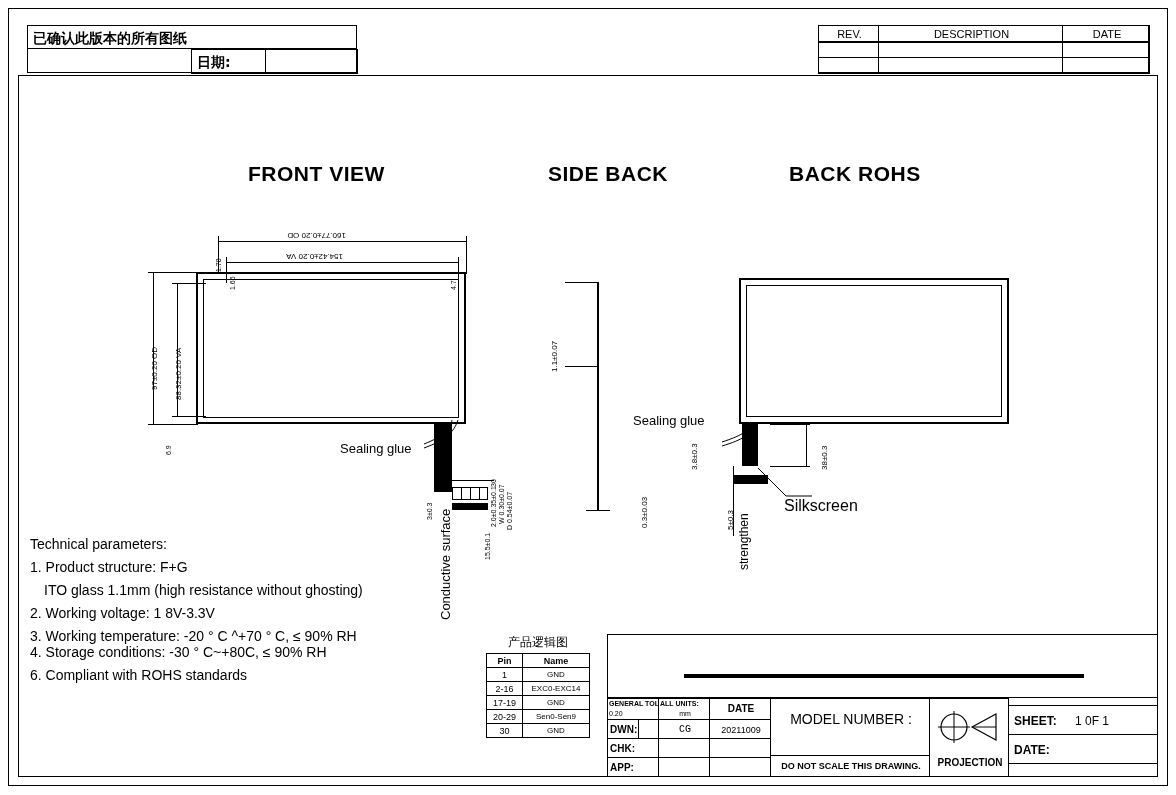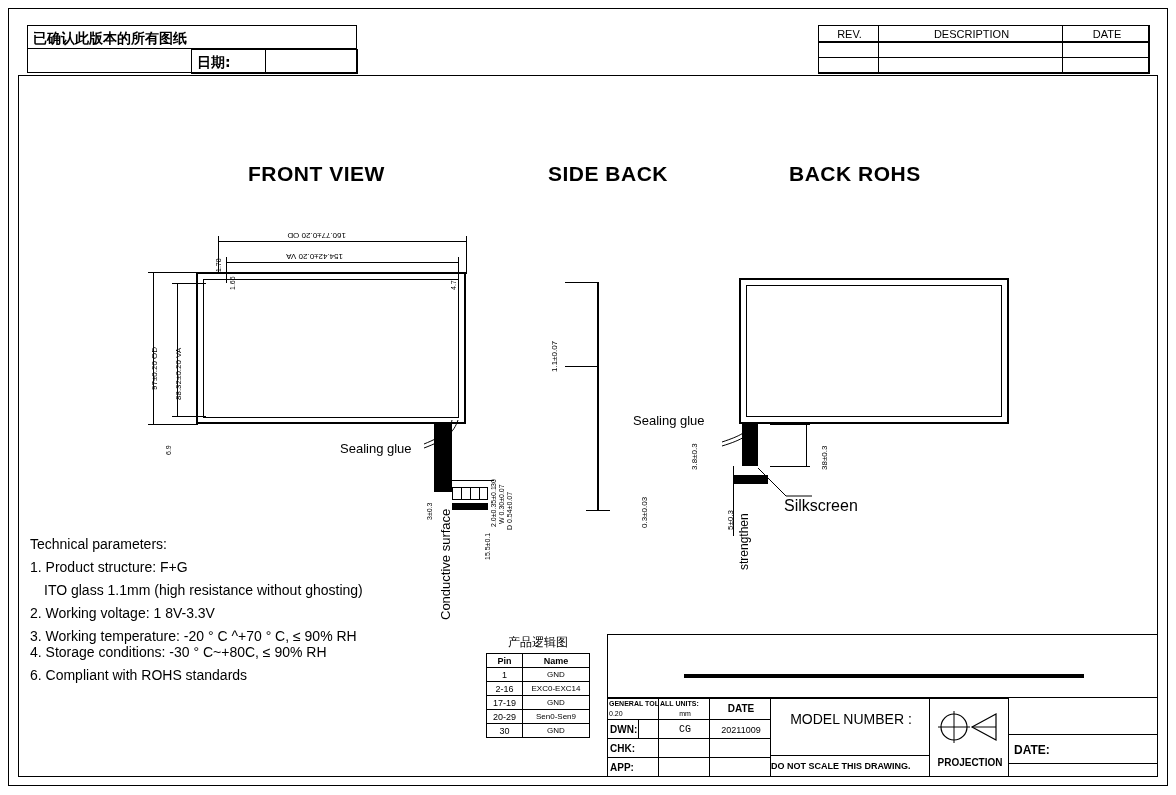--- a/index.html
+++ b/index.html
@@ -238,32 +238,36 @@
   <div class="brd" style="left:658px;top:757px;width:52px;height:20px;">
     <div class="t" style="left:0;top:4px;width:52px;text-align:center;font-size:10px;"></div>
   </div>
   <div class="brd" style="left:709px;top:757px;width:62px;height:20px;"></div>
 
   <div class="brd" style="left:770px;top:698px;width:160px;height:58px;">
     <div class="t" style="left:0;top:12px;width:160px;text-align:center;font-size:14px;">MODEL  NUMBER  :</div>
     <div class="t" style="left:0;top:34px;width:160px;text-align:center;font-size:12px;"></div>
   </div>
   <div class="brd" style="left:770px;top:755px;width:160px;height:22px;">
-    <div class="t" style="left:0;top:5px;width:160px;font-size:9px;font-weight:bold;">DO  NOT  SCALE  THIS  DRAWING.</div>
+    <div class="t" style="left:0;top:5px;width:160px;text-align:center;font-size:9px;font-weight:bold;">DO  NOT  SCALE  THIS  DRAWING.</div>
   </div>
 
   <div class="brd" style="left:929px;top:698px;width:80px;height:79px;">
     <svg style="position:absolute;left:4px;top:6px;" width="72" height="44">
       <circle cx="20" cy="22" r="13" stroke="#000" fill="none" stroke-width="1.2"></circle>
       <line x1="4" y1="22" x2="36" y2="22" stroke="#000" stroke-width="1"></line>
       <line x1="20" y1="6" x2="20" y2="38" stroke="#000" stroke-width="1"></line>
       <polygon points="38,22 62,9 62,35" stroke="#000" fill="none" stroke-width="1.2"></polygon>
       <line x1="38" y1="22" x2="62" y2="22" stroke="#000" stroke-width="1"></line>
     </svg>
     <div class="t" style="left:0;top:58px;width:80px;text-align:center;font-size:10px;font-weight:bold;">PROJECTION</div>
   </div>
 
+  <div class="brd" style="left:1008px;top:705px;width:150px;height:30px;">
+    <div class="t" style="left:5px;top:8px;font-size:12px;font-weight:bold;">SHEET:</div>
+    <div class="t" style="left:66px;top:8px;font-size:12px;">1  0F  1</div>
+  </div>
   <div class="brd" style="left:1008px;top:734px;width:150px;height:30px;">
     <div class="t" style="left:5px;top:8px;font-size:12px;font-weight:bold;">DATE:</div>
     <div class="t" style="left:66px;top:8px;font-size:12px;"></div>
   </div>
 
 </div>
 
 </body></html>

